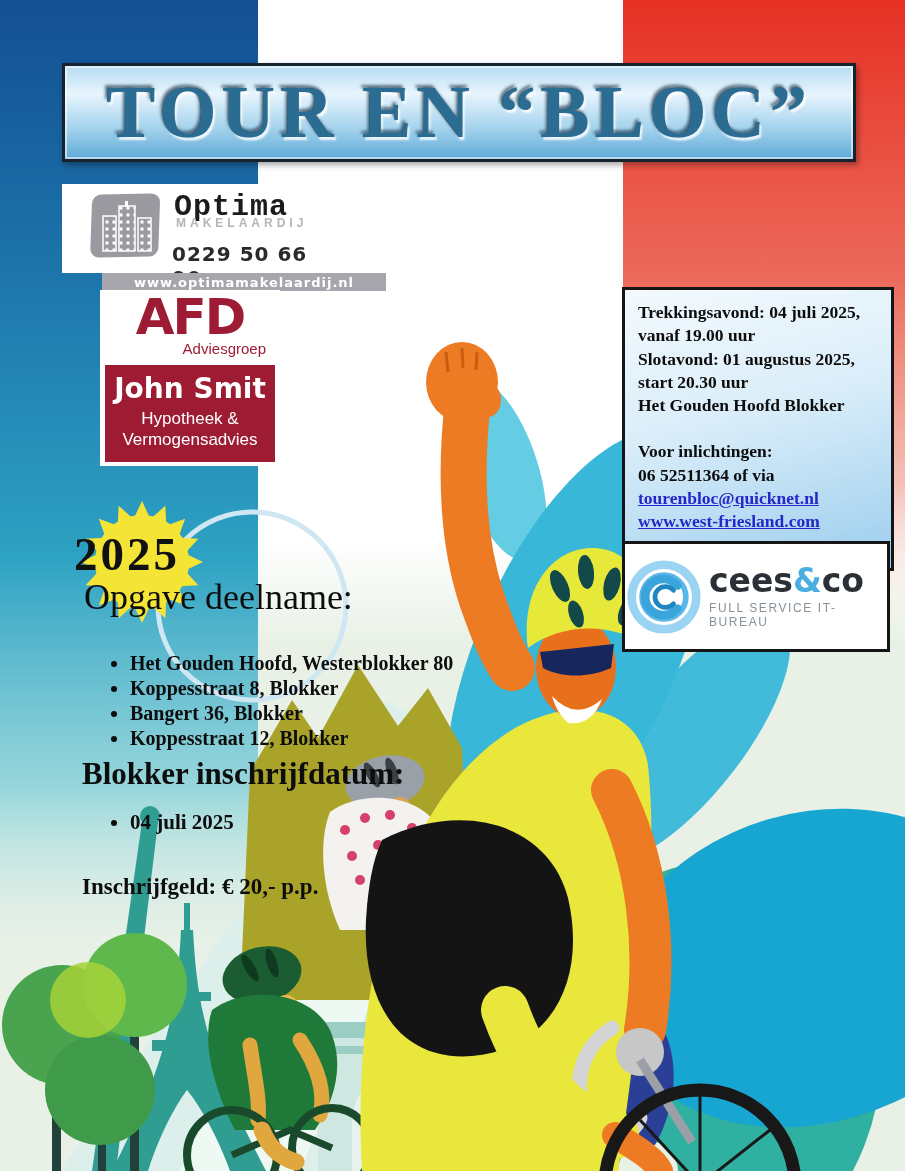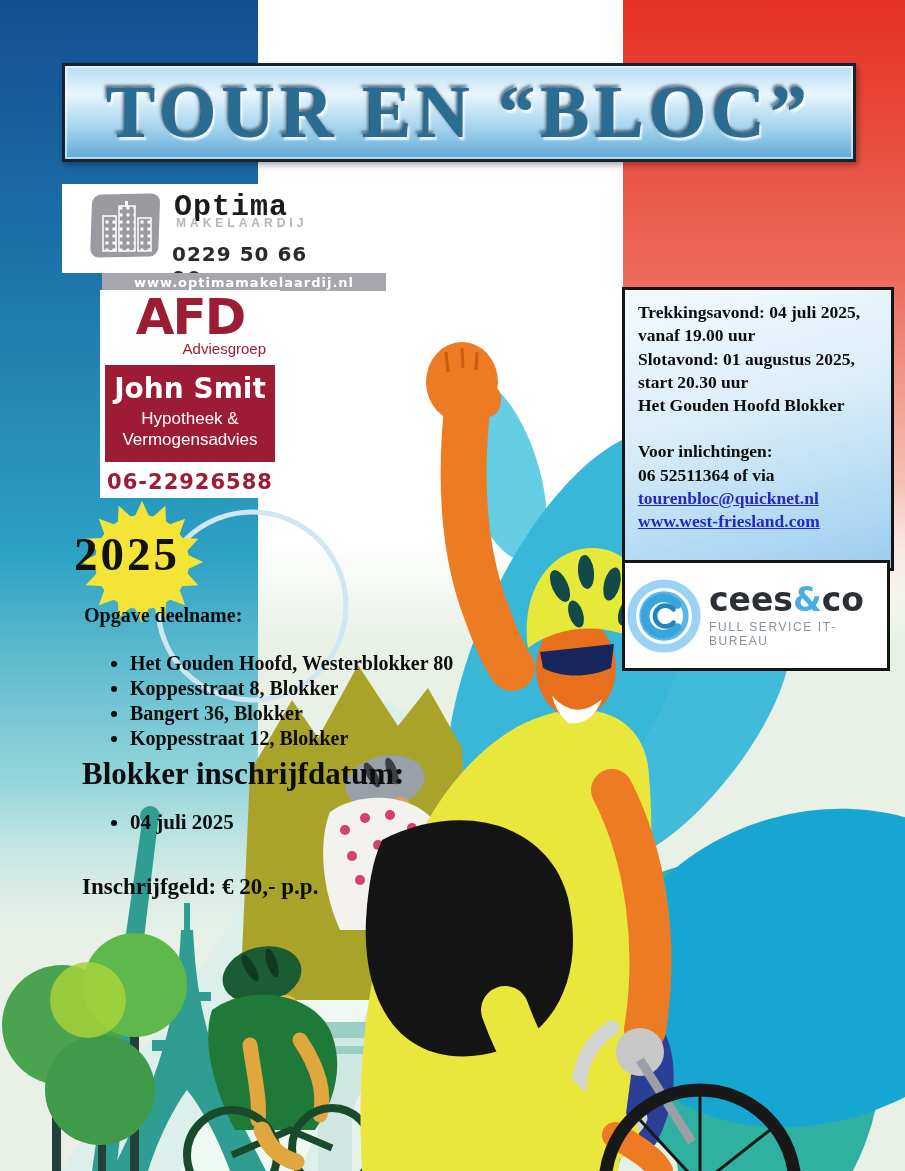--- a/index.html
+++ b/index.html
@@ -46,31 +46,31 @@
 
   
   .info-box{position:absolute;left:622px;top:287px;width:272px;height:284px;z-index:3;
             border:3px solid #151515;padding:11px 13px;
             background:linear-gradient(165deg,#f4fafe 0%,#d9edf9 45%,#9bcdee 100%);
             font-weight:700;font-size:17.5px;line-height:1.33;color:#0d0d0d;}
   .info-spacer{height:23px;}
   .info-link{display:block;color:#2626c9;font-weight:700;text-decoration:underline;}
 
   
-  .cees-box{position:absolute;left:622px;top:560px;width:268px;height:111px;z-index:3;background:#fff;
+  .cees-box{position:absolute;left:622px;top:541px;width:268px;height:111px;z-index:3;background:#fff;
             border:3px solid #151515;display:flex;align-items:center;padding-left:0;}
   .cees-text{margin-left:6px;}
   .cees-name{font-family:"DejaVu Sans",sans-serif;font-weight:700;font-size:33px;line-height:1;color:#2b3036;}
   .cees-amp{color:#4aaede;}
   .cees-tag{font-family:"Liberation Sans",sans-serif;font-size:12px;letter-spacing:1.6px;color:#87919a;margin-top:4px;}
 
   
   .year-badge{position:absolute;left:74px;top:527px;z-index:3;font-weight:700;font-size:47px;
               letter-spacing:3px;color:#111;}
-  .opgave-heading{position:absolute;left:84px;top:604px;z-index:3;font-weight:700;font-size:20px;color:#0d0d0d;}
+  .opgave-heading{position:absolute;left:84px;top:576px;z-index:3;font-weight:400;font-size:36px;color:#0d0d0d;}
   .locations-list{position:absolute;left:100px;top:650px;z-index:3;margin:0;padding-left:30px;list-style:disc;}
   .locations-list li{font-weight:700;font-size:20px;color:#0d0d0d;margin:2px 0;}
   .deadline-heading{position:absolute;left:82px;top:756px;z-index:3;font-weight:700;font-size:31px;color:#0d0d0d;}
   .deadline-list{position:absolute;left:100px;top:810px;z-index:3;margin:0;padding-left:30px;list-style:disc;}
   .deadline-list li{font-weight:700;font-size:21px;color:#0d0d0d;}
   .fee-line{position:absolute;left:82px;top:874px;z-index:3;font-weight:700;font-size:23px;color:#0d0d0d;}
 </style>
 </head>
 <body>
 
@@ -289,21 +289,20 @@
   </div>
 
   <div class="afd-block">
     <div class="afd-name">AFD</div>
     <div class="afd-sub">Adviesgroep</div>
     <div class="johnsmit-box">
       <div class="johnsmit-name">John Smit</div>
       <div class="johnsmit-sub1">Hypotheek &amp;</div>
       <div class="johnsmit-sub2">Vermogensadvies</div>
     </div>
-    <div class="afd-phone">06-22926588</div>
   </div>
 
   <div class="info-box">
     <div>Trekkingsavond: 04 juli 2025,</div>
     <div>vanaf 19.00 uur</div>
     <div>Slotavond: 01 augustus 2025,</div>
     <div>start 20.30 uur</div>
     <div>Het Gouden Hoofd Blokker</div>
     <div class="info-spacer"></div>
     <div>Voor inlichtingen:</div>

